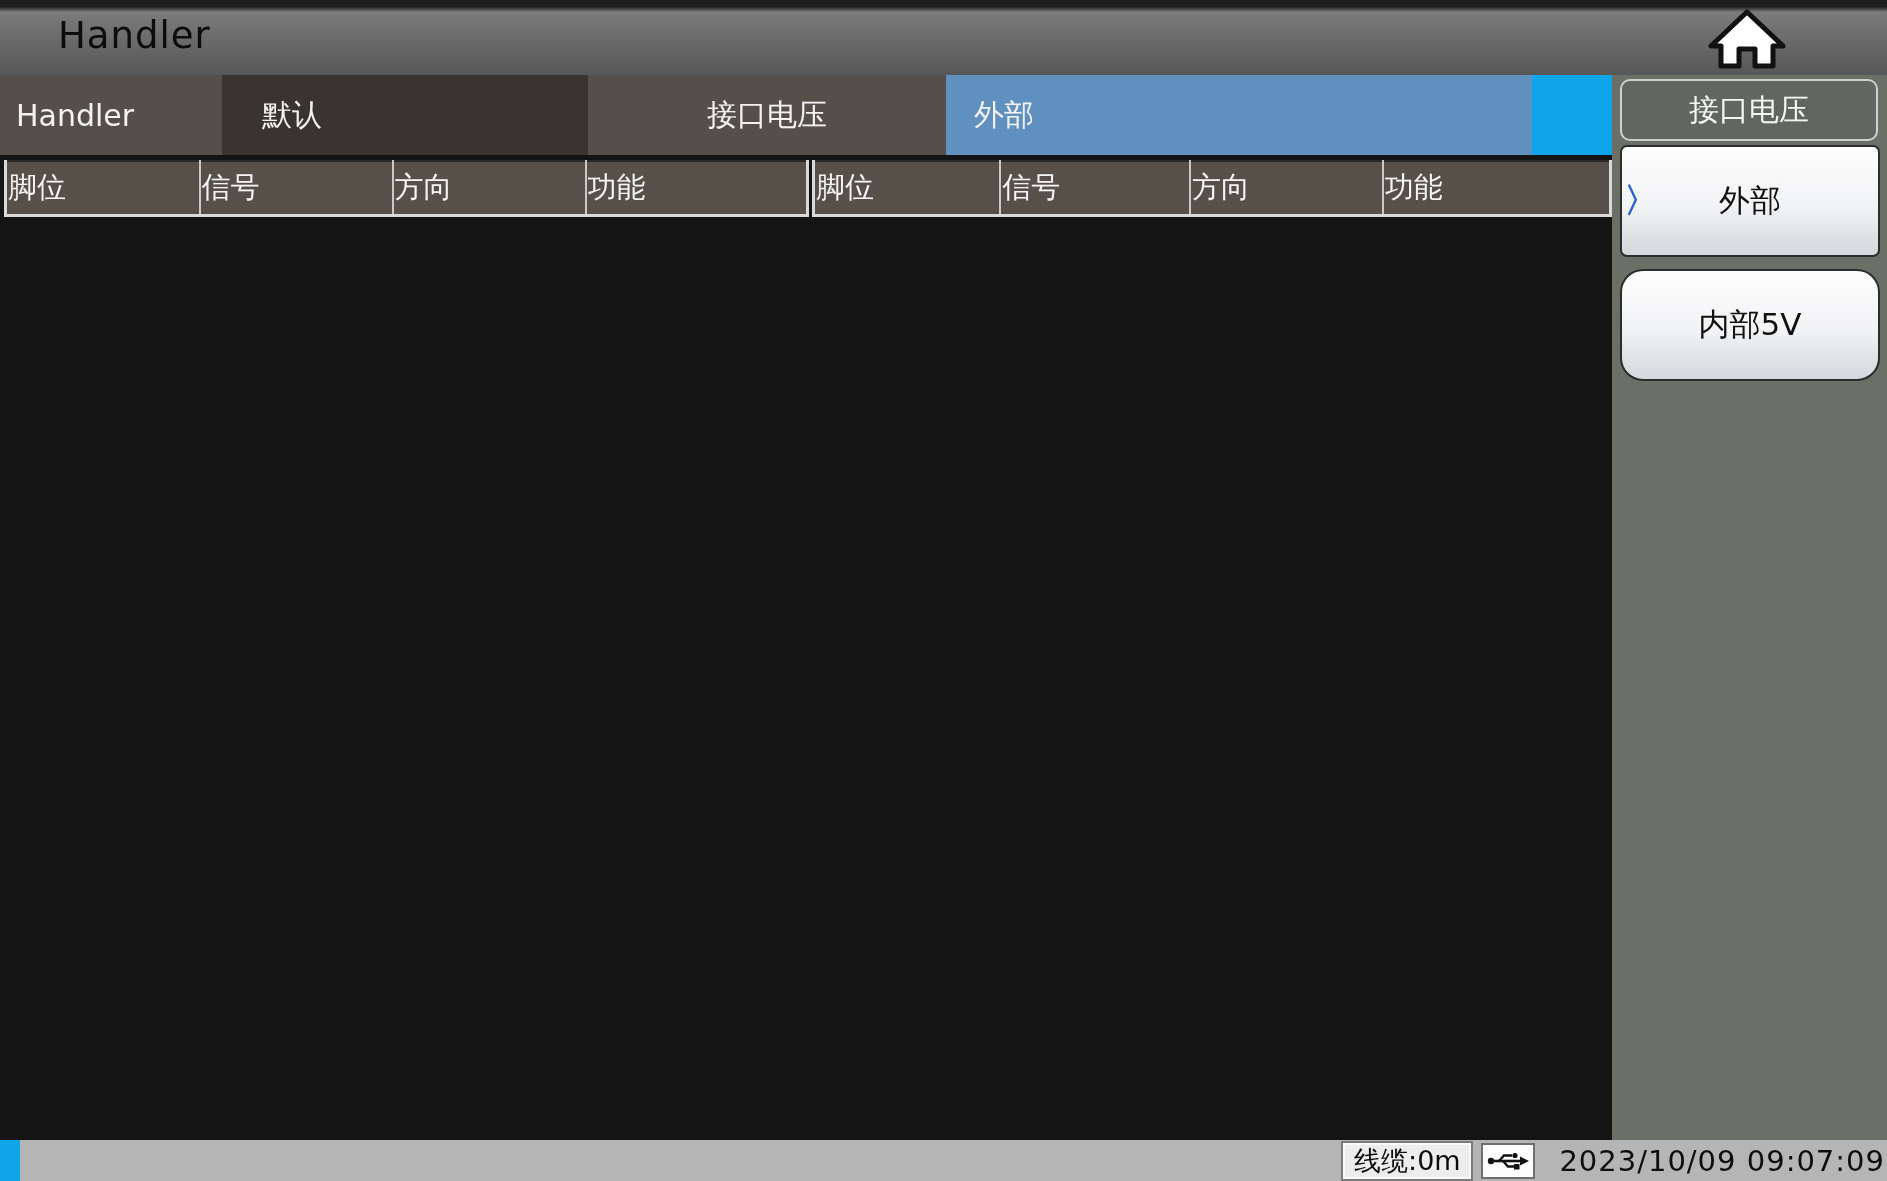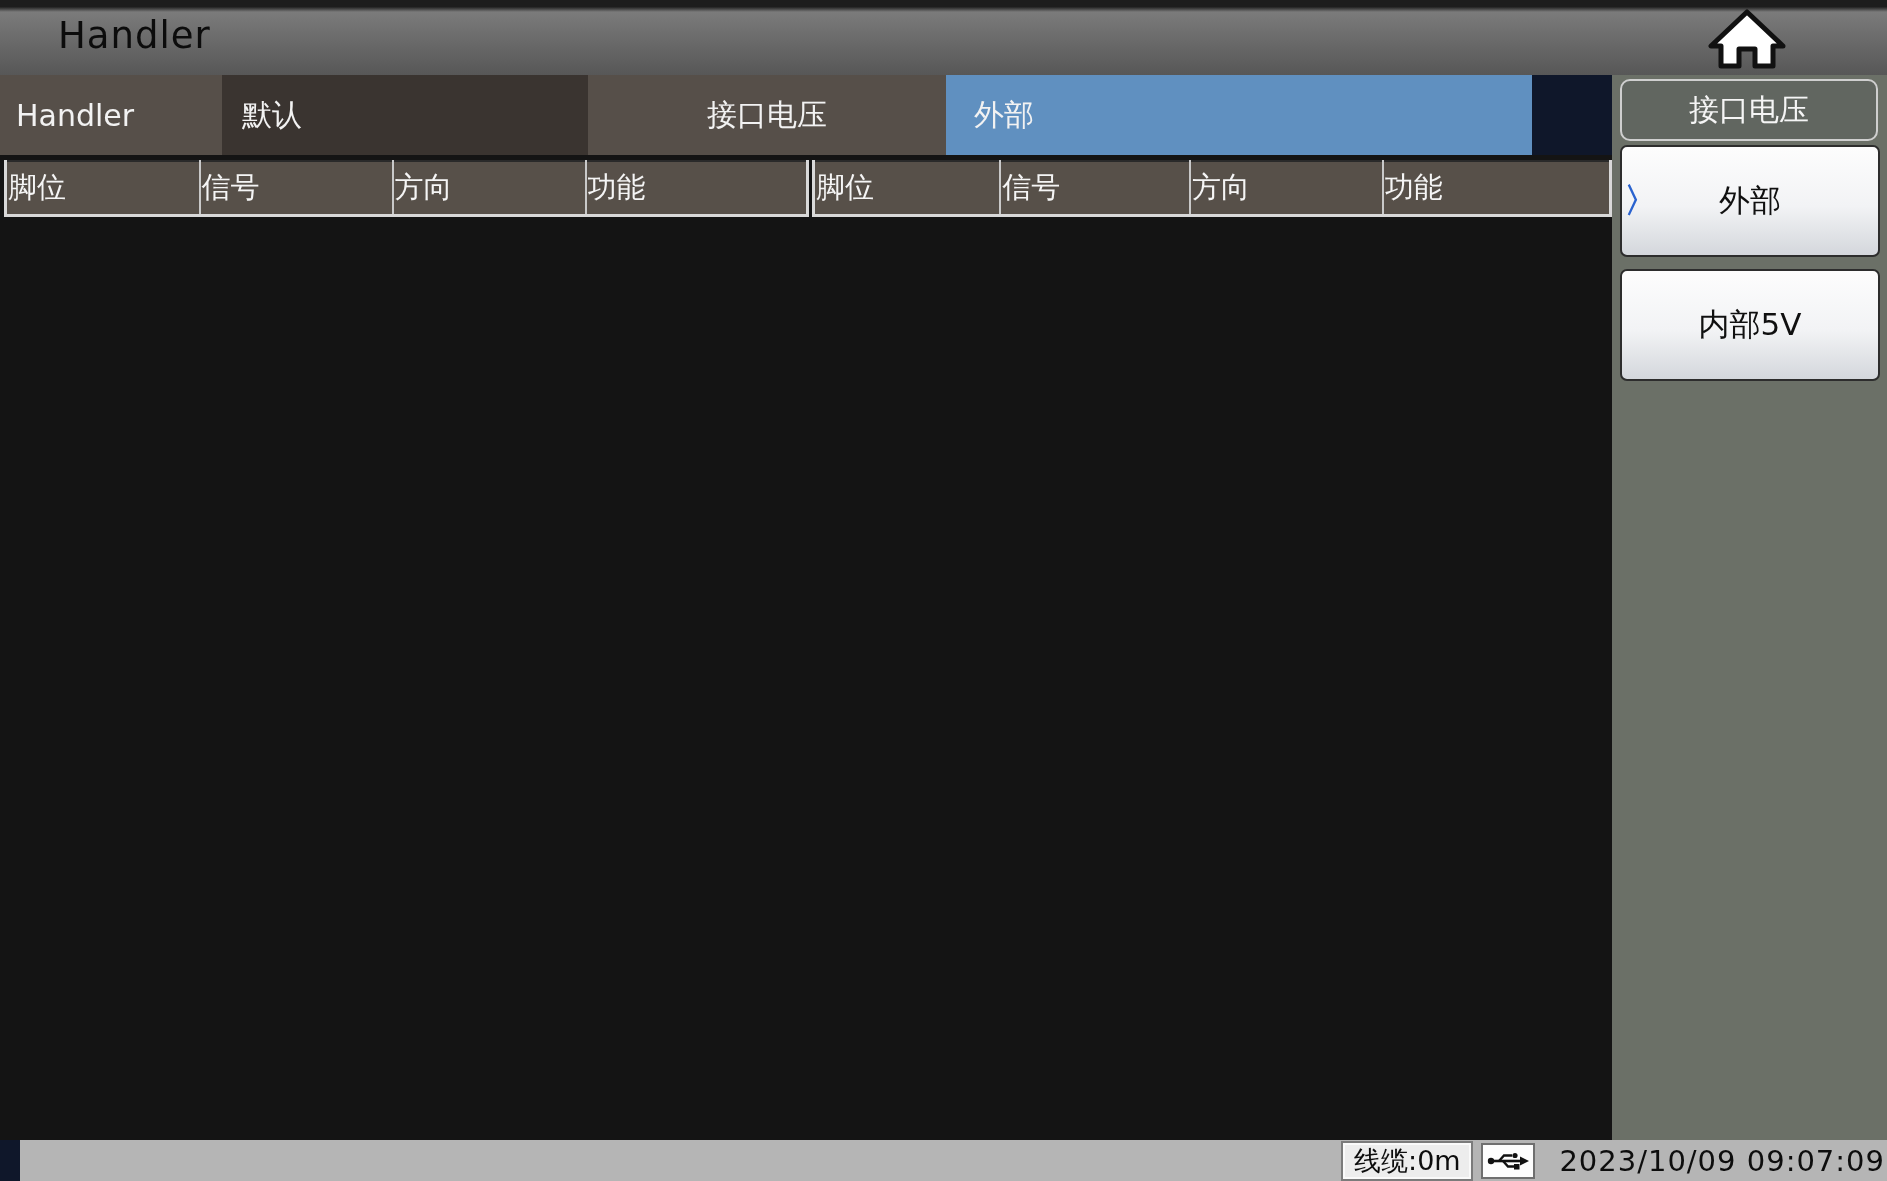--- a/index.html
+++ b/index.html
@@ -1,42 +1,42 @@
 <!DOCTYPE html>
 <html><head>
 <meta charset="utf-8">
 <style>
   html,body{margin:0;padding:0;background:#000;}
   *{box-sizing:border-box;font-family:"DejaVu Sans","Liberation Sans",sans-serif;}
-  .screen{position:relative;width:1887px;height:1181px;background:#0f172a;overflow:hidden;}
+  .screen{position:relative;width:1887px;height:1181px;background:#0ea5e9;overflow:hidden;}
 
   
   .titlebar{position:absolute;left:0;top:0;width:1887px;height:75px;
     background:linear-gradient(180deg,#1d1d1d 0%,#1d1d1d 9%,#7b7b7b 16%,#6e6e6e 45%,#575757 100%);}
   .title{position:absolute;left:58px;top:14px;font-size:37px;color:#0c0c0c;letter-spacing:1px;}
   .home{position:absolute;right:92px;top:6px;width:96px;height:64px;cursor:pointer;}
 
   
   .toolbar{position:absolute;left:0;top:75px;width:1612px;height:80px;display:flex;}
   .tb-seg{height:80px;color:#f2f2f2;font-size:30px;display:flex;align-items:center;}
   .tb-handler{width:222px;background:#564f49;padding-left:16px;}
-  .tb-default{width:366px;background:#3a3430;padding-left:20px;}
+  .tb-default{width:366px;background:#3a3430;padding-left:40px;}
   .tb-voltlabel{width:358px;background:#564f49;justify-content:center;}
   .tb-voltval{width:586px;background:#6090c0;padding-left:28px;}
 
   
   .sidebar{position:absolute;left:1612px;top:75px;width:275px;height:1065px;background:#6b7067;}
   .sb-head{position:absolute;left:8px;top:4px;width:258px;height:62px;background:#616660;
     border:2px solid #cfcfcf;border-radius:10px;color:#f5f5f5;font-size:30px;
     display:flex;align-items:center;justify-content:center;}
   .sb-btn{position:absolute;left:8px;width:260px;height:112px;border:2px solid #2d2d2d;border-radius:7px;
     background:linear-gradient(180deg,#fdfdfd 0%,#f2f3f5 55%,#d4d7dc 100%);
     color:#101010;font-size:31px;display:flex;align-items:center;justify-content:center;cursor:pointer;}
   .sb-btn.b1{top:70px;}
-  .sb-btn.b2{top:194px;}
+  .sb-btn.b2{top:194px;border-radius:23px;}
   .chev{position:absolute;left:2px;top:50%;transform:translateY(-50%);color:#2a63cf;
     font-size:34px;font-weight:bold;}
 
   
   .main-dark{position:absolute;left:0;top:155px;width:1612px;height:985px;background:#141414;}
   table.pins{position:absolute;top:5px;border-collapse:collapse;table-layout:fixed;
     background:#534d47;border:3px solid #d9d9d9;border-top:2px solid #2a2a2a;}
   table.pins.left{left:4px;}
   table.pins.right{left:812px;}
   table.pins th{height:54px;background:#575049;color:#f5f5f5;font-size:29px;font-weight:normal;

